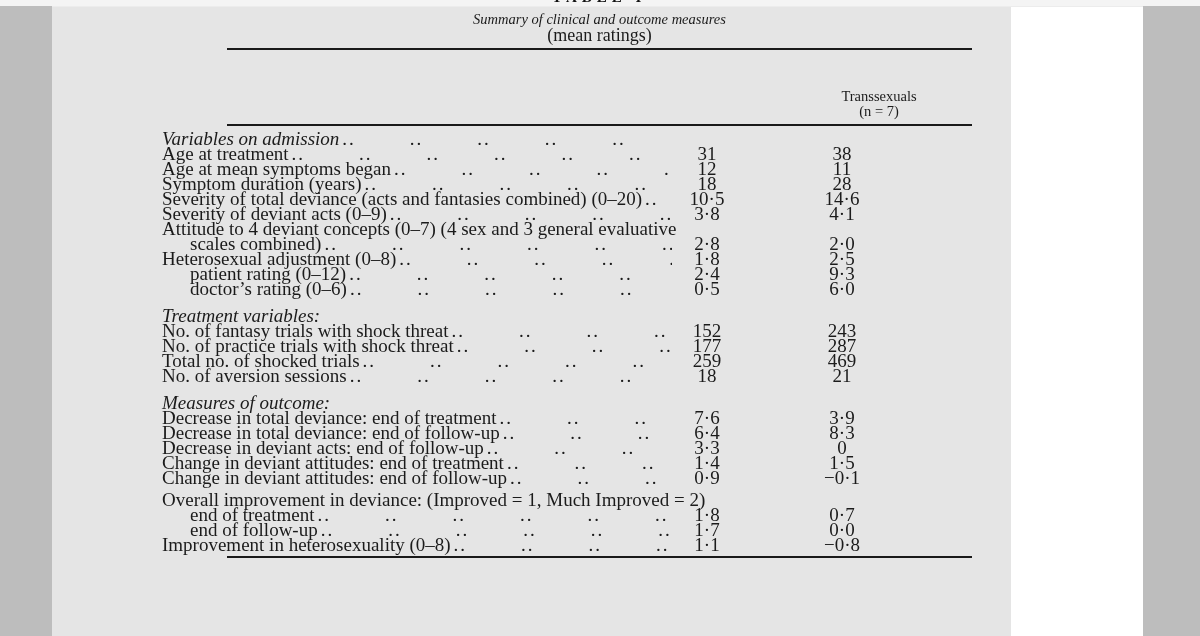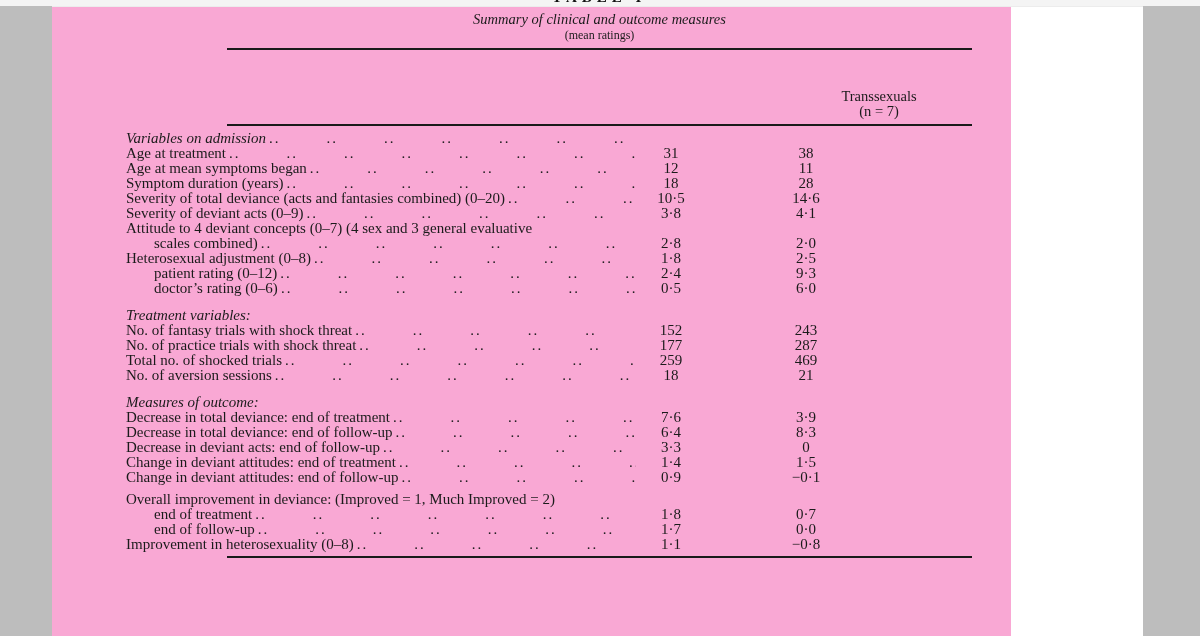--- a/index.html
+++ b/index.html
@@ -6,30 +6,30 @@
   body{
     width:1200px;height:636px;overflow:hidden;position:relative;
     background:#ffffff;color:#1b1b1b;
     font-family:"Liberation Serif", serif;
   }
   .top-strip{position:absolute;left:0;top:0;width:1200px;height:6px;background:#f4f4f4;border-bottom:1px solid #ececec;z-index:1}
   .clipped-label{position:absolute;left:552px;top:-11px;z-index:2;font-weight:bold;font-size:15px;letter-spacing:5px;color:#111;line-height:16px}
   .margin-strip{position:absolute;top:6px;bottom:0;background:#bdbdbd;z-index:1}
   .margin-left{left:0;width:52px}
   .margin-right{left:1143px;width:57px}
-  .page{position:absolute;left:52px;top:6px;width:959px;height:630px;background:#f9a8d4}
+  .page{position:absolute;left:52px;top:6px;width:959px;height:630px;background:#e5e5e5}
   .title{margin:5px 0 0 175px;width:745px;text-align:center;font-style:italic;font-size:14.5px;line-height:16px}
-  .subtitle{margin-left:175px;width:745px;text-align:center;font-size:12px;line-height:16px}
+  .subtitle{margin-left:175px;width:745px;text-align:center;font-size:18px;line-height:16px}
   .rule{margin-left:175px;width:745px;height:2px;background:#1a1a1a}
   .rule-top{margin-top:5px}
   .thead{position:relative;margin-left:175px;width:745px;height:74px;font-size:14.5px;line-height:15px}
   .colhead{position:absolute;bottom:5px;text-align:center}
   .colhead-1{left:460px;width:170px}
   .colhead-2{left:582px;width:140px}
-  #rows{margin-left:74px;width:745px;padding:5px 0 4px 0;font-size:15px;line-height:15px}
+  #rows{margin-left:110px;width:745px;padding:5px 0 4px 0;font-size:19px;line-height:15px}
   .trow{display:flex;align-items:baseline;white-space:nowrap}
   .trow.sbreak{margin-top:12px}
   .trow.mbreak{margin-top:7px}
   .lbl{flex:none}
   .trow.indent .lbl{padding-left:28px}
   .trow.italic .lbl{font-style:italic}
   .leader{flex:1 1 auto;min-width:0;overflow:hidden;white-space:nowrap;letter-spacing:2px;margin-left:3px}
   .v{flex:none;text-align:center}
   .v1{width:70px}
   .gapcol{width:65px}

